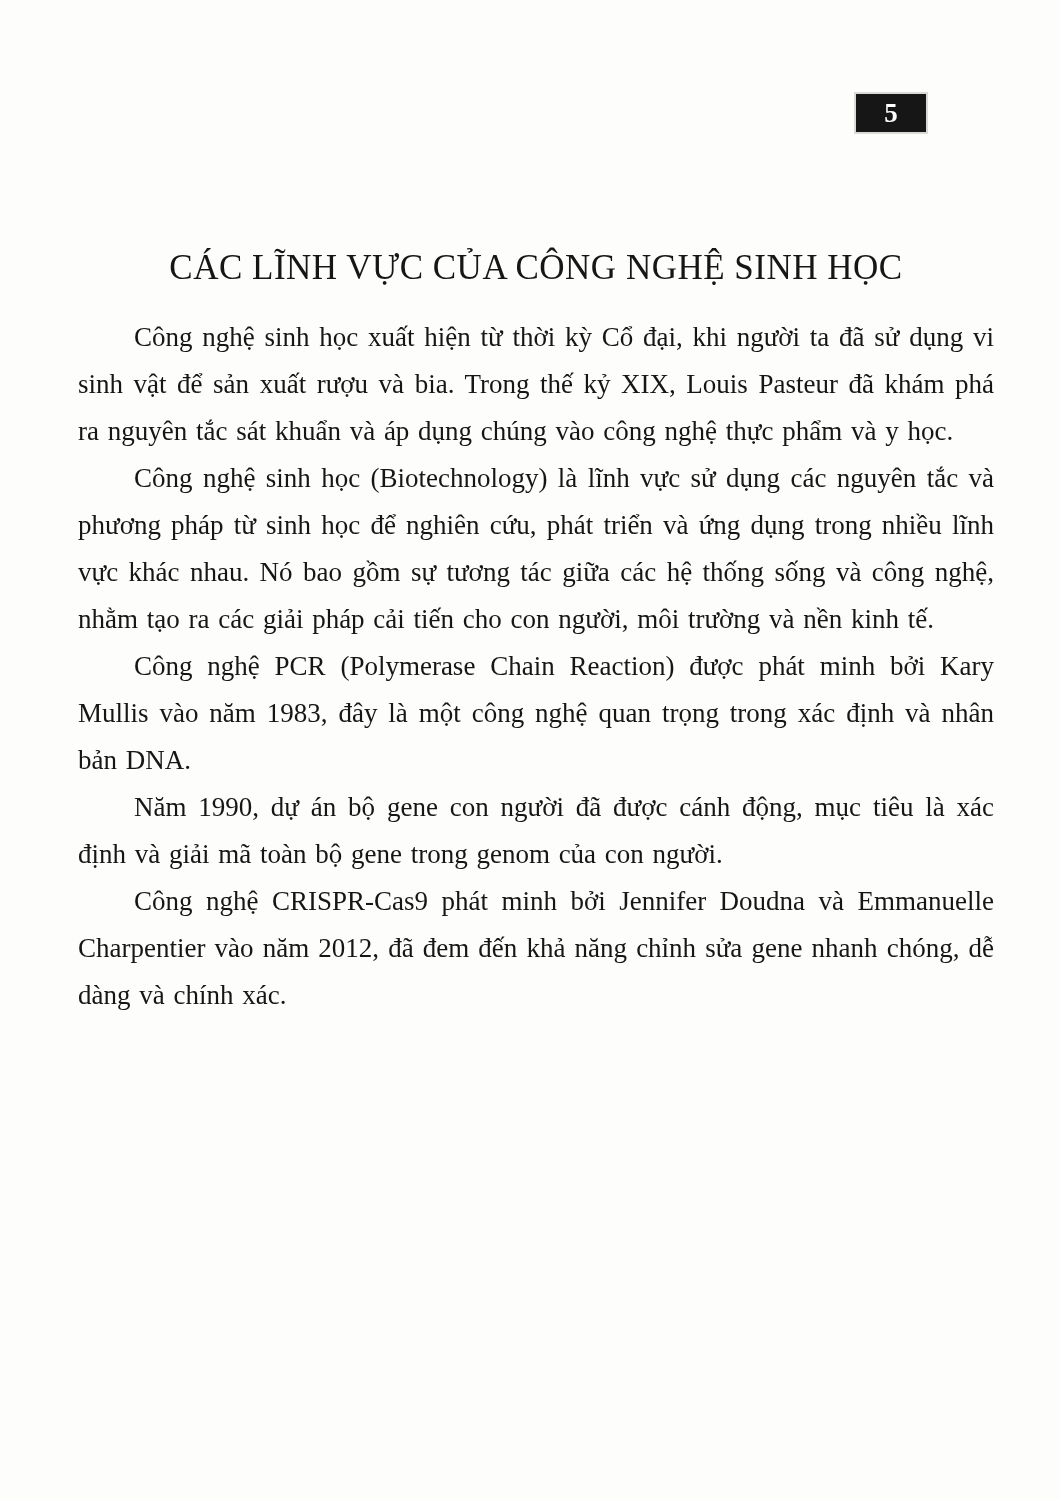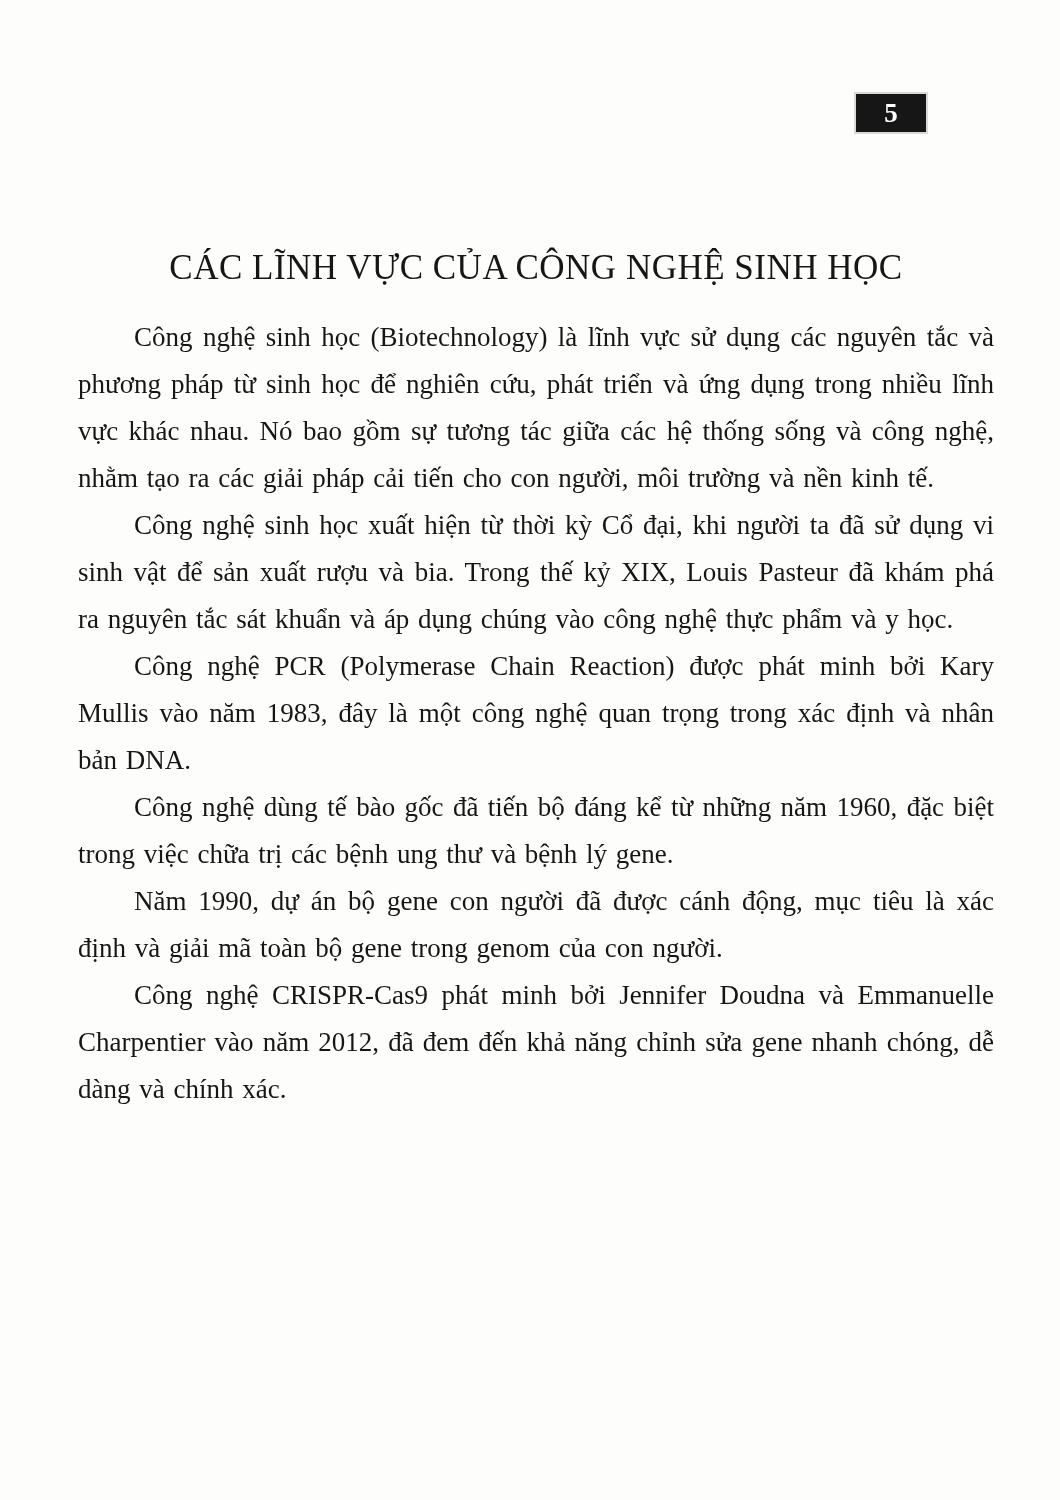--- a/index.html
+++ b/index.html
@@ -60,21 +60,20 @@
 
 <div class="page">
 
   <div class="page-number-box">
     <span>5</span>
   </div>
 
   <div class="content">
     <h1 class="title">CÁC LĨNH VỰC CỦA CÔNG NGHỆ SINH HỌC</h1>
 
+    <p class="para">Công nghệ sinh học xuất hiện từ thời kỳ Cổ đại, khi người ta đã sử dụng vi sinh vật để sản xuất rượu và bia. Trong thế kỷ XIX, Louis Pasteur đã khám phá ra nguyên tắc sát khuẩn và áp dụng chúng vào công nghệ thực phẩm và y học.</p>
     <p class="para">Công nghệ sinh học (Biotechnology) là lĩnh vực sử dụng các nguyên tắc và phương pháp từ sinh học để nghiên cứu, phát triển và ứng dụng trong nhiều lĩnh vực khác nhau. Nó bao gồm sự tương tác giữa các hệ thống sống và công nghệ, nhằm tạo ra các giải pháp cải tiến cho con người, môi trường và nền kinh tế.</p>
-    <p class="para">Công nghệ sinh học xuất hiện từ thời kỳ Cổ đại, khi người ta đã sử dụng vi sinh vật để sản xuất rượu và bia. Trong thế kỷ XIX, Louis Pasteur đã khám phá ra nguyên tắc sát khuẩn và áp dụng chúng vào công nghệ thực phẩm và y học.</p>
     <p class="para">Công nghệ PCR (Polymerase Chain Reaction) được phát minh bởi Kary Mullis vào năm 1983, đây là một công nghệ quan trọng trong xác định và nhân bản DNA.</p>
-    <p class="para">Công nghệ dùng tế bào gốc đã tiến bộ đáng kể từ những năm 1960, đặc biệt trong việc chữa trị các bệnh ung thư và bệnh lý gene.</p>
     <p class="para">Năm 1990, dự án bộ gene con người đã được cánh động, mục tiêu là xác định và giải mã toàn bộ gene trong genom của con người.</p>
     <p class="para">Công nghệ CRISPR-Cas9 phát minh bởi Jennifer Doudna và Emmanuelle Charpentier vào năm 2012, đã đem đến khả năng chỉnh sửa gene nhanh chóng, dễ dàng và chính xác.</p>
   </div>
 
 </div>
 
 </body></html>

